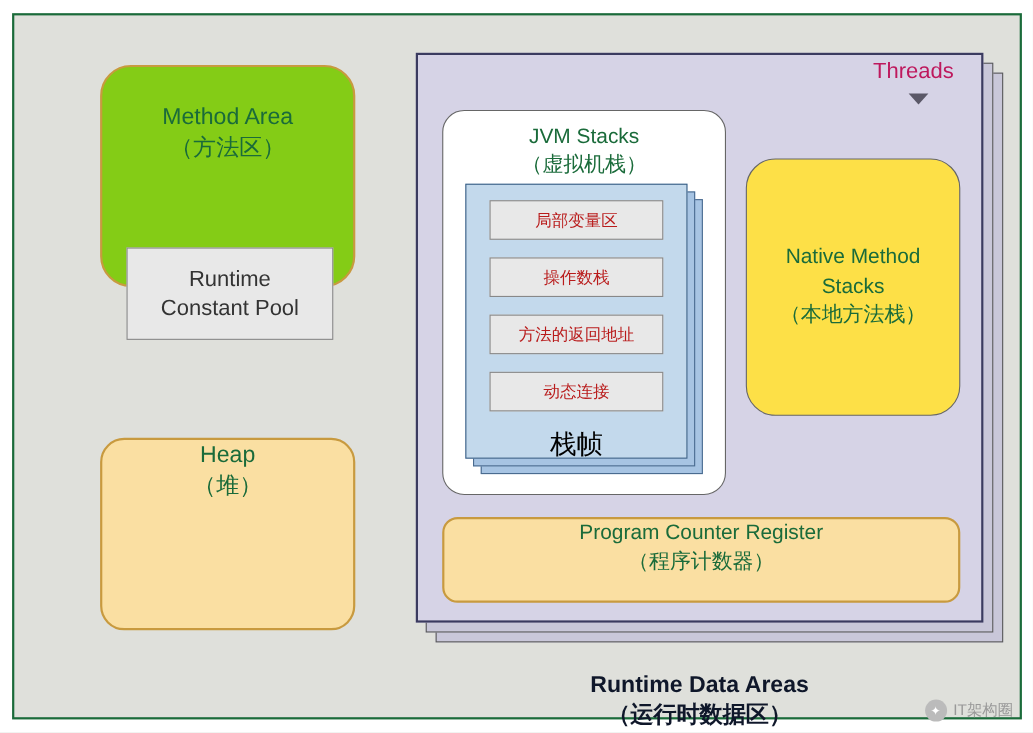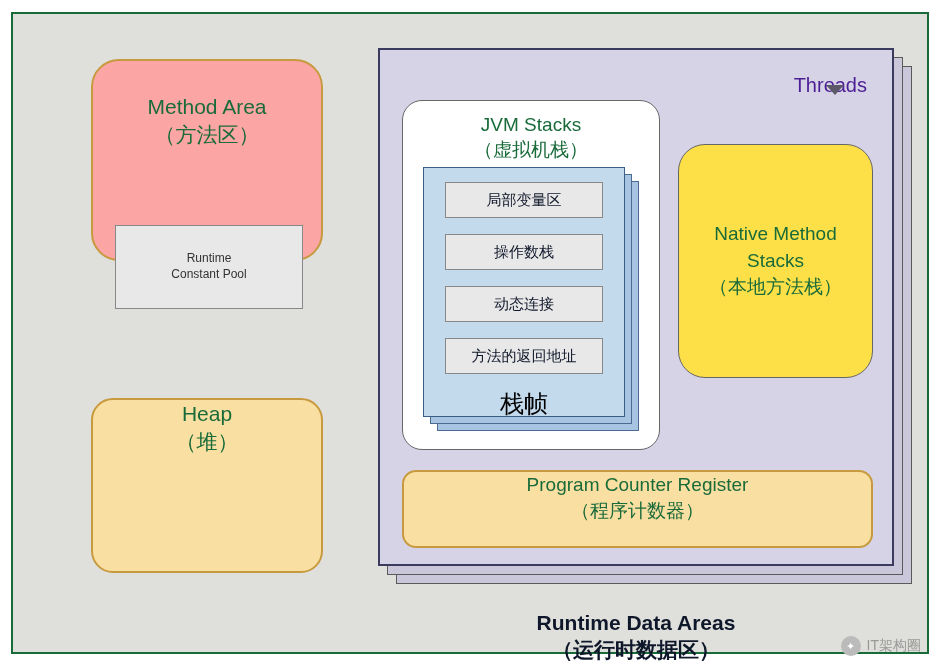--- a/index.html
+++ b/index.html
@@ -19,21 +19,21 @@
       border: 2px solid #1a6b3a;
       background: #dfe0db;
     }
     
     .method-area {
       position: absolute;
       left: 78px;
       top: 45px;
       width: 232px;
       height: 202px;
-      background: #fca5a5;
+      background: #84cc16;
       border: 2px solid #c89a3f;
       border-radius: 28px;
     }
     .method-area-title {
       text-align: center;
       margin-top: 32px;
       color: #1a6b3a;
       font-size: 21px;
       line-height: 1.35;
     }
@@ -42,21 +42,21 @@
       left: 22px;
       top: 164px;
       width: 188px;
       height: 84px;
       background: #e8e8e8;
       border: 1.5px solid #888;
       display: flex;
       align-items: center;
       justify-content: center;
       text-align: center;
-      font-size: 12px;
+      font-size: 20px;
       color: #333;
       line-height: 1.3;
     }
     
     .heap-box {
       position: absolute;
       left: 78px;
       top: 384px;
       width: 232px;
       height: 175px;
@@ -97,23 +97,23 @@
       left: 365px;
       top: 34px;
       width: 516px;
       height: 518px;
       background: #d6d3e6;
       border: 2px solid #3b3b60;
     }
     .threads-label {
       position: absolute;
       right: 25px;
-      top: 24px;
+      top: 4px;
       font-size: 20px;
-      color: #4c1d95;
+      color: #be185d;
     }
     .threads-tri {
       position: absolute;
       right: 48px;
       top: 35px;
       width: 0; height: 0;
       border-left: 9px solid transparent;
       border-right: 9px solid transparent;
       border-top: 10px solid #5b5868;
     }
@@ -160,21 +160,21 @@
     .frame-item {
       margin: 16px auto 0;
       width: 158px;
       height: 36px;
       background: #e8e8e8;
       border: 1.5px solid #888;
       display: flex;
       align-items: center;
       justify-content: center;
       font-size: 15px;
-      color: #0f172a;
+      color: #b91c1c;
     }
     .frame-item:first-of-type { margin-top: 14px; }
     .frame-label {
       text-align: center;
       margin-top: 14px;
       color: #000000;
       font-size: 24px;
     }
     
     .native-stacks {
@@ -278,22 +278,22 @@
     <div class="jvm-stacks">
       <div class="jvm-stacks-title">
         <span>JVM Stacks</span><br>
         <span>（虚拟机栈）</span>
       </div>
       <div class="frame-shadow1"></div>
       <div class="frame-shadow2"></div>
       <div class="frame-main">
         <div class="frame-item">局部变量区</div>
         <div class="frame-item">操作数栈</div>
+        <div class="frame-item">方法的返回地址</div>
         <div class="frame-item">动态连接</div>
-        <div class="frame-item">方法的返回地址</div>
         <div class="frame-label">栈帧</div>
       </div>
     </div>
 
     <div class="native-stacks">
       <div class="native-title">
         <span style="white-space:pre-line">Native Method
 Stacks</span><br>
         <span>（本地方法栈）</span>
       </div>

